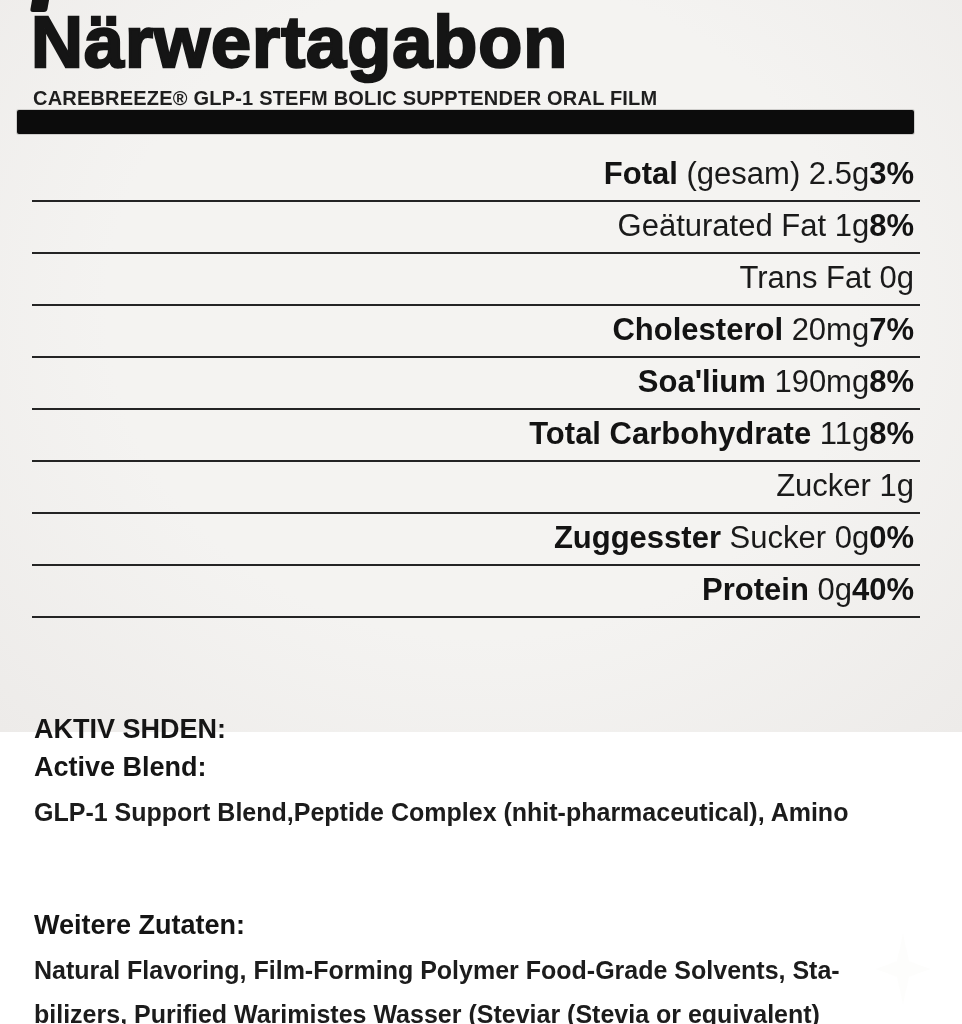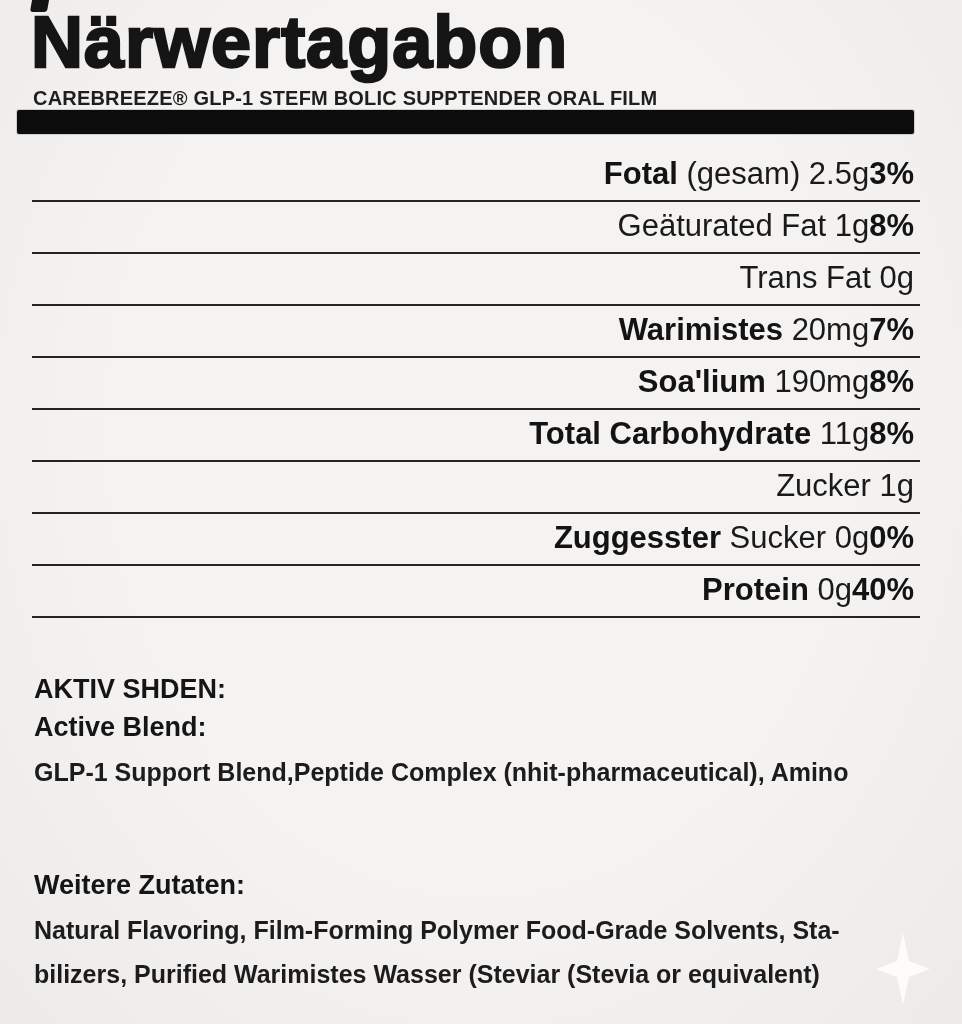--- a/index.html
+++ b/index.html
@@ -4,21 +4,21 @@
 <style>
   html, body { margin: 0; padding: 0; }
   body {
     width: 962px; height: 1024px;
     font-family: "Liberation Sans", "DejaVu Sans", sans-serif;
     color: #1a1a1a;
     overflow: hidden;
   }
   .page {
     position: relative;
-    width: 962px; height: 1024px;
+    width: 962px; height: 732px;
     background: radial-gradient(ellipse at 50% 42%, #f4f3f1 55%, #edebe9 100%);
   }
   .corner-mark {
     position: absolute; left: 31px; top: 0; width: 17px; height: 12px;
     background: #141414; transform: skewX(-10deg); border-radius: 0 0 3px 3px;
   }
   .title {
     position: absolute; left: 31px; top: 6px; width: 900px;
     font-size: 72px; font-weight: 700; line-height: 1;
     letter-spacing: 1px; color: #151515;
@@ -42,21 +42,21 @@
   .row {
     height: 48px;
     display: flex; align-items: center; justify-content: flex-end;
     border-bottom: 2px solid #242424;
     font-size: 31px;
     padding: 0 6px 2px 4px;
   }
   .row .name b { font-weight: 700; color: #131313; }
   .row.indent { padding-left: 46px; }
   .row .pct { font-weight: 700; color: #131313; }
-  .section { position: absolute; left: 34px; width: 890px; color: #1c1c1c; }
+  .section { position: absolute; left: 34px; width: 890px; color: #1c1c1c; margin-top: 40px; }
   .section-aktiv { top: 674px; }
   .section-weitere { top: 870px; }
   .sec-heading { font-size: 27px; font-weight: 700; margin: 0 0 7px 0; color: #151515; }
   .sec-line { font-size: 25px; font-weight: 700; line-height: 44px; margin: 0; }
   .sparkle {
     position: absolute; left: 876px; top: 933px; width: 54px; height: 72px;
     background: #fdfdfc; opacity: 0.95;
     clip-path: polygon(50% 0%, 61% 39%, 100% 50%, 61% 61%, 50% 100%, 39% 61%, 0% 50%, 39% 39%);
   }
 </style>
@@ -82,21 +82,21 @@
       <span class="name"><b></b><span>Geäturated Fat 1g</span></span>
       <b class="pct">8%</b>
     </div>
 
     <div class="row indent">
       <span class="name"><b></b><span>Trans Fat 0g</span></span>
       <b class="pct"></b>
     </div>
 
     <div class="row">
-      <span class="name"><b>Warimistes</b><span> 20mg</span></span>
+      <span class="name"><b>Cholesterol</b><span> 20mg</span></span>
       <b class="pct">7%</b>
     </div>
 
     <div class="row">
       <span class="name"><b>Soa'lium</b><span> 190mg</span></span>
       <b class="pct">8%</b>
     </div>
 
     <div class="row">
       <span class="name"><b>Total Carbohydrate</b><span> 11g</span></span>

